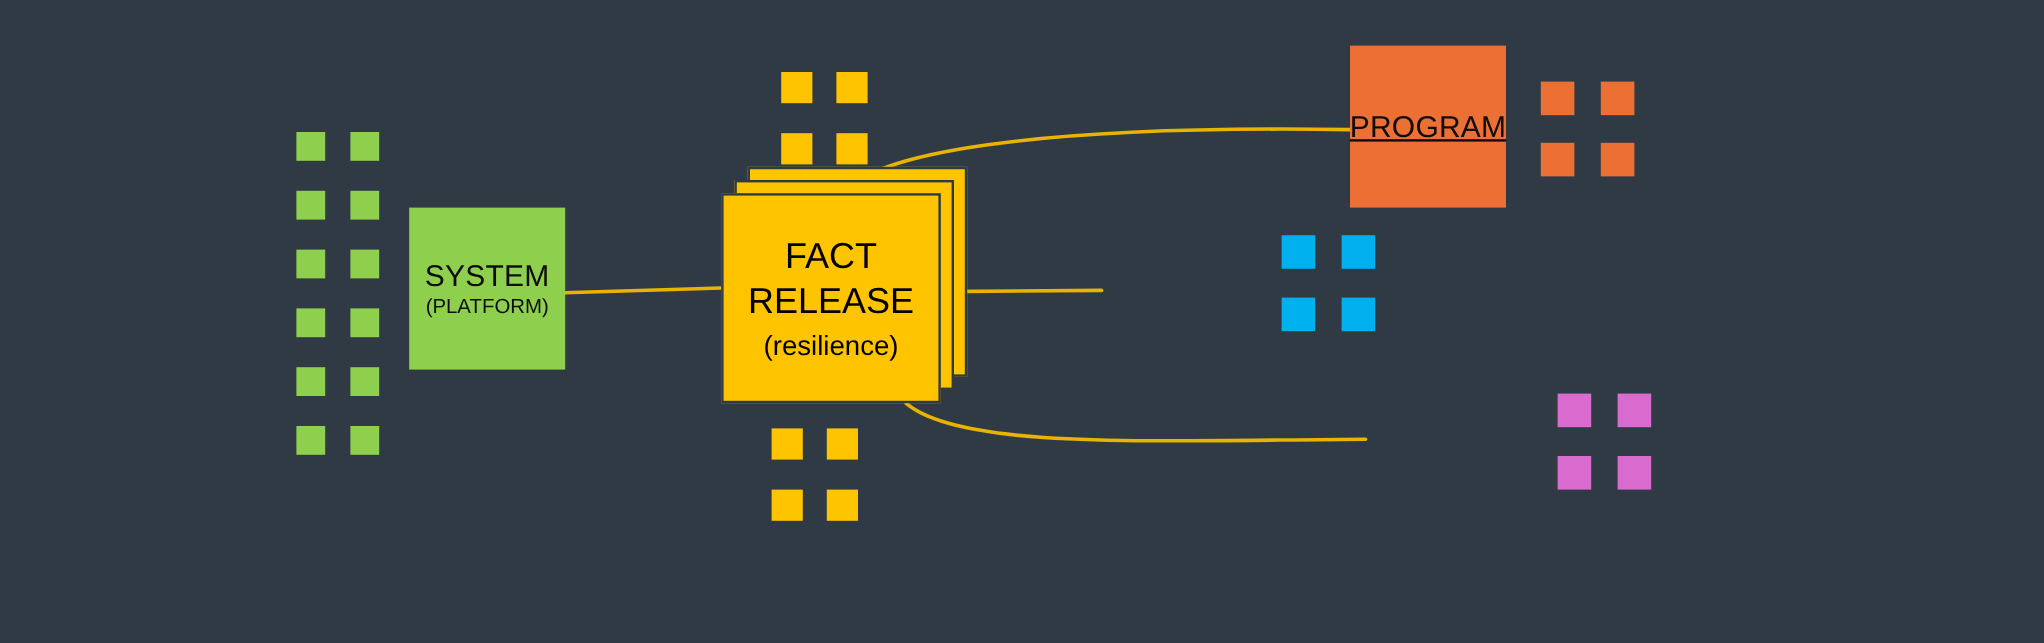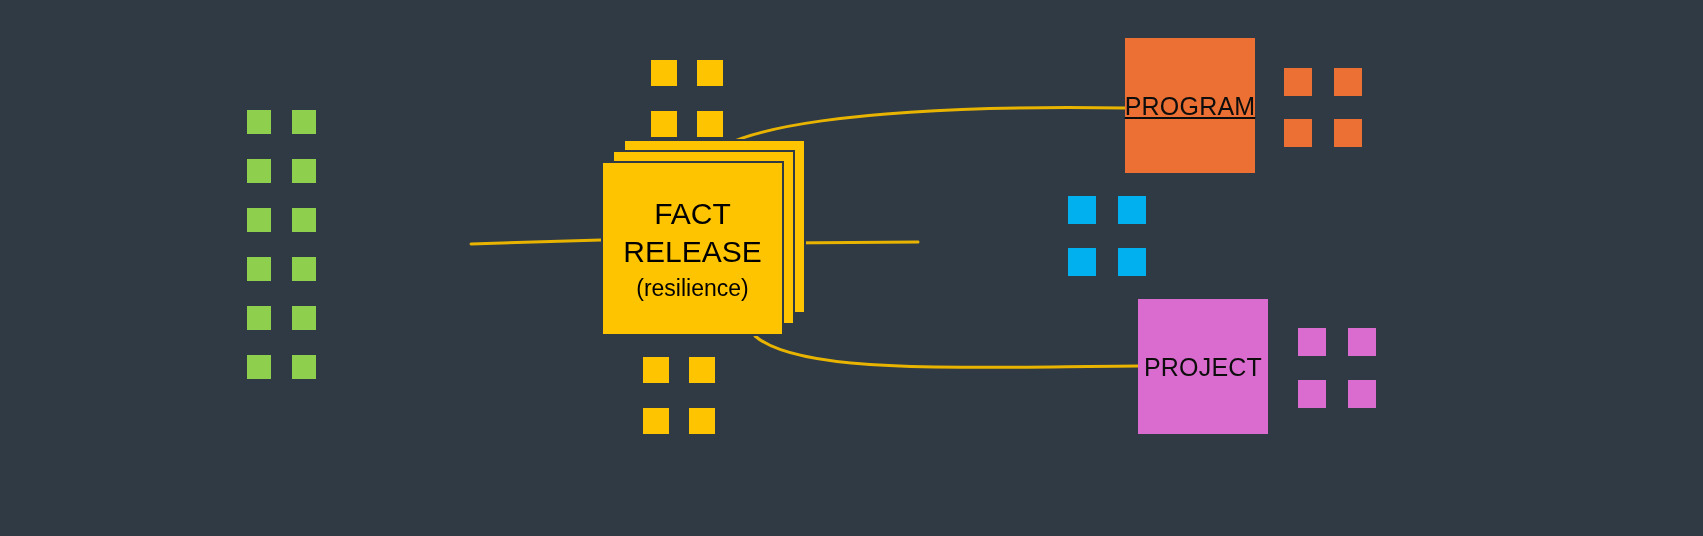--- a/index.html
+++ b/index.html
@@ -130,33 +130,34 @@
       <i style="background: rgb(0, 176, 239);"></i>
       <i style="background: rgb(0, 176, 239);"></i>
     </div>
   <div class="dots" style="left: 1298px; top: 328px; width: 78px; height: 80px; grid-template-columns: repeat(2, 28px); grid-template-rows: repeat(2, 28px); gap: 24px 22px;">
       <i style="background: rgb(219, 108, 207);"></i>
       <i style="background: rgb(219, 108, 207);"></i>
       <i style="background: rgb(219, 108, 207);"></i>
       <i style="background: rgb(219, 108, 207);"></i>
     </div>
 
+  <div class="node" id="node-system" style="left: 341px; top: 173px; width: 130px; height: 135px; background: rgb(142, 208, 78); color: rgb(13, 13, 13);">
+    <span class="ttl">SYSTEM</span>
+    <span class="sub">(PLATFORM)</span>
+  </div>
 
   <div class="stack" id="node-factsheets" style="left: 601px; top: 139px; width: 205px; height: 197px;">
     <div class="sheet" style="left: 22px; top: 0px; width: 183px; height: 175px; background: rgb(255, 196, 0); border: 2px solid rgb(47, 58, 69); z-index: 1;"></div>
     <div class="sheet" style="left: 11px; top: 11px; width: 183px; height: 175px; background: rgb(255, 196, 0); border: 2px solid rgb(47, 58, 69); z-index: 2;"></div>
     <div class="sheet front" style="left: 0px; top: 22px; width: 183px; height: 175px; background: rgb(255, 196, 0); border: 2px solid rgb(47, 58, 69); z-index: 3;">
       <span class="ttl">FACT</span>
       <span class="ttl">RELEASE</span>
       <span class="sub">(resilience)</span>
     </div>
   </div>
 
   <div class="node" id="node-program" style="left: 1125px; top: 38px; width: 130px; height: 135px; background: rgb(236, 112, 51); color: rgb(13, 13, 13); text-decoration: underline;">
     <span class="ttl">PROGRAM</span>
   </div>
 
 
-  <div class="node" id="node-project" style="left: 1138px; top: 299px; width: 130px; height: 135px; background: rgb(219, 108, 207); color: rgb(13, 13, 13);">
-    <span class="ttl">PROJECT</span>
-  </div>
 
 </div>
 
 </body></html>

